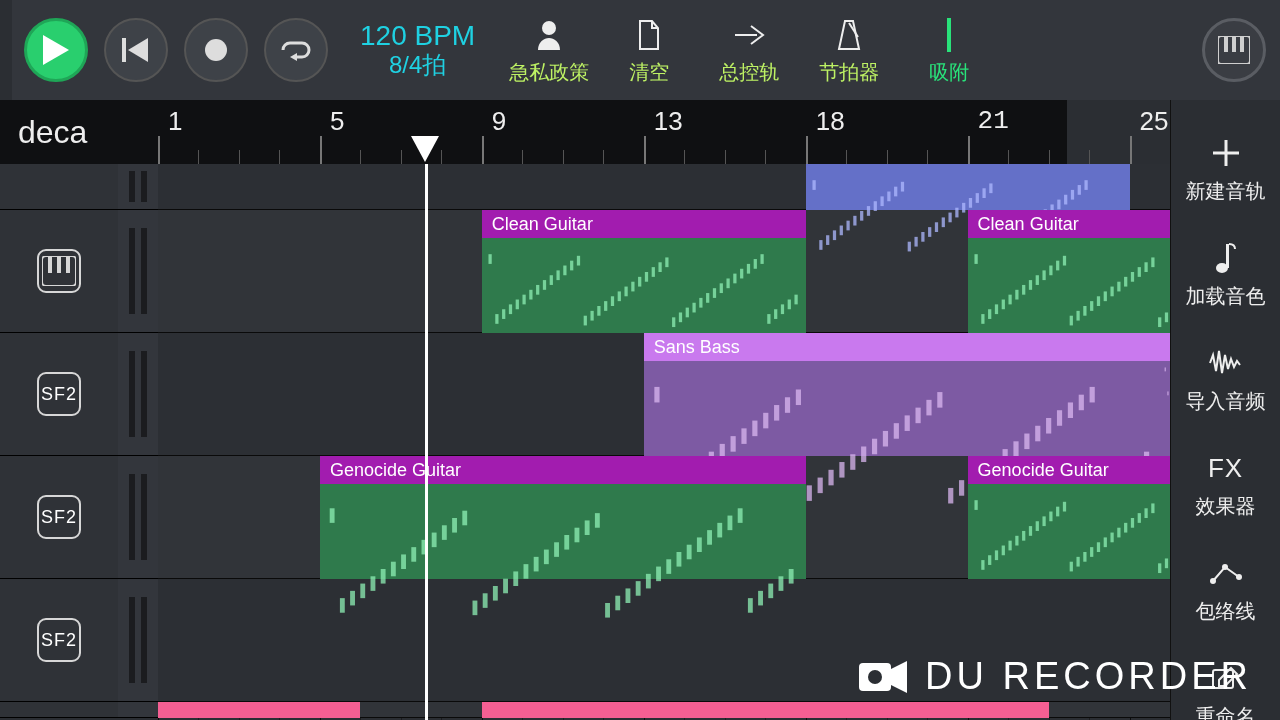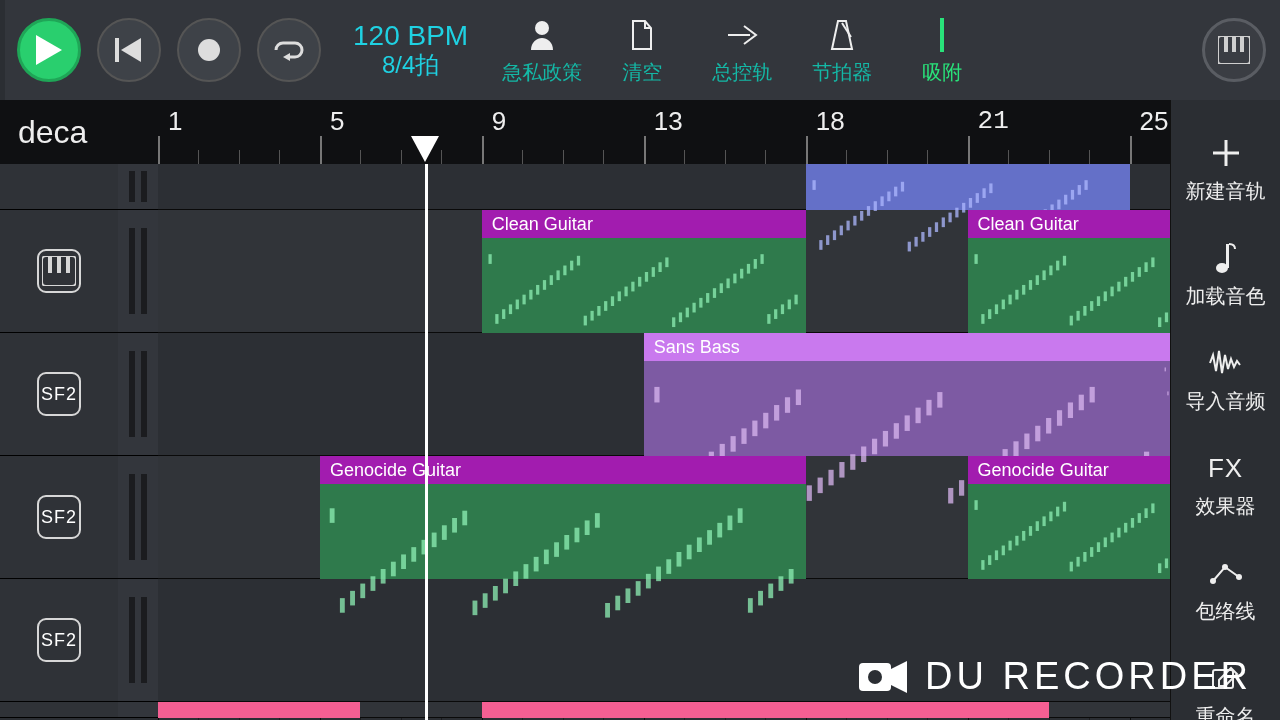--- a/index.html
+++ b/index.html
@@ -1,34 +1,34 @@
 <!DOCTYPE html>
 <html><head>
 <meta charset="utf-8">
 <style>
 *{margin:0;padding:0;box-sizing:border-box;font-family:"Helvetica Neue",Arial,sans-serif;font-weight:300;}
 html,body{width:1280px;height:720px;overflow:hidden;background:#2b2e33;color:#fff;}
 
-#topbar{position:absolute;left:5px;top:0;right:0;height:100px;background:#33363c;display:flex;align-items:center;padding:0 12px;}
+#topbar{position:absolute;left:12px;top:0;right:0;height:100px;background:#33363c;display:flex;align-items:center;padding:0 12px;}
 .tbtn{width:64px;height:64px;border-radius:50%;display:flex;align-items:center;justify-content:center;margin-right:16px;cursor:pointer;}
 .tbtn.play{background:#29cf6e;border:3px solid #1fa657;}
 .tbtn.grey{background:#3e4248;border:2px solid #555;}
 
 #tempo{margin-left:16px;margin-right:24px;text-align:center;line-height:1.1;}
 #tempo .bpm{color:#1fd1e2;font-size:28px;}
 #tempo .sig{color:#1fd1e2;font-size:24px;}
 
 .menu{display:flex;align-items:flex-start;}
-.mitem{width:100px;text-align:center;cursor:pointer;font-size:20px;color:#14b8a6;line-height:1.2;}
+.mitem{width:100px;text-align:center;cursor:pointer;font-size:20px;color:#bef264;line-height:1.2;}
 .mitem .ico{height:38px;display:flex;align-items:center;justify-content:center;margin-bottom:6px;}
 .mitem.accent{color:#29e27a;}
 
 #pianoRound{position:absolute;right:14px;top:18px;width:64px;height:64px;border-radius:50%;background:#3a3d43;border:3px solid #5a5d63;display:flex;align-items:center;justify-content:center;cursor:pointer;}
 
-#ruler{position:absolute;left:0;top:100px;width:1170px;height:64px;background:#0f1012;display:flex;align-items:center;}
+#ruler{position:absolute;left:0;top:100px;width:1067px;height:64px;background:#0f1012;display:flex;align-items:center;}
 #projLabel{width:158px;padding-left:18px;font-size:32px;color:#eee;font-weight:300;}
 #ticks{position:relative;flex:1;height:100%;}
 
 #tracks{position:absolute;left:0;top:164px;width:118px;display:flex;flex-direction:column;}
 .trow{height:123px;border-bottom:1px solid #000;background:#2f3237;display:flex;align-items:center;justify-content:center;}
 .trow:first-child{height:46px;}
 .trackIcon{width:44px;height:44px;border:2px solid #d7d7d7;border-radius:9px;display:flex;align-items:center;justify-content:center;font-size:18px;letter-spacing:1px;}
 
 #gutter{position:absolute;left:118px;top:164px;width:40px;}
 .grow{height:123px;border-bottom:1px solid #000;background:#33363c;display:flex;align-items:center;justify-content:center;}

